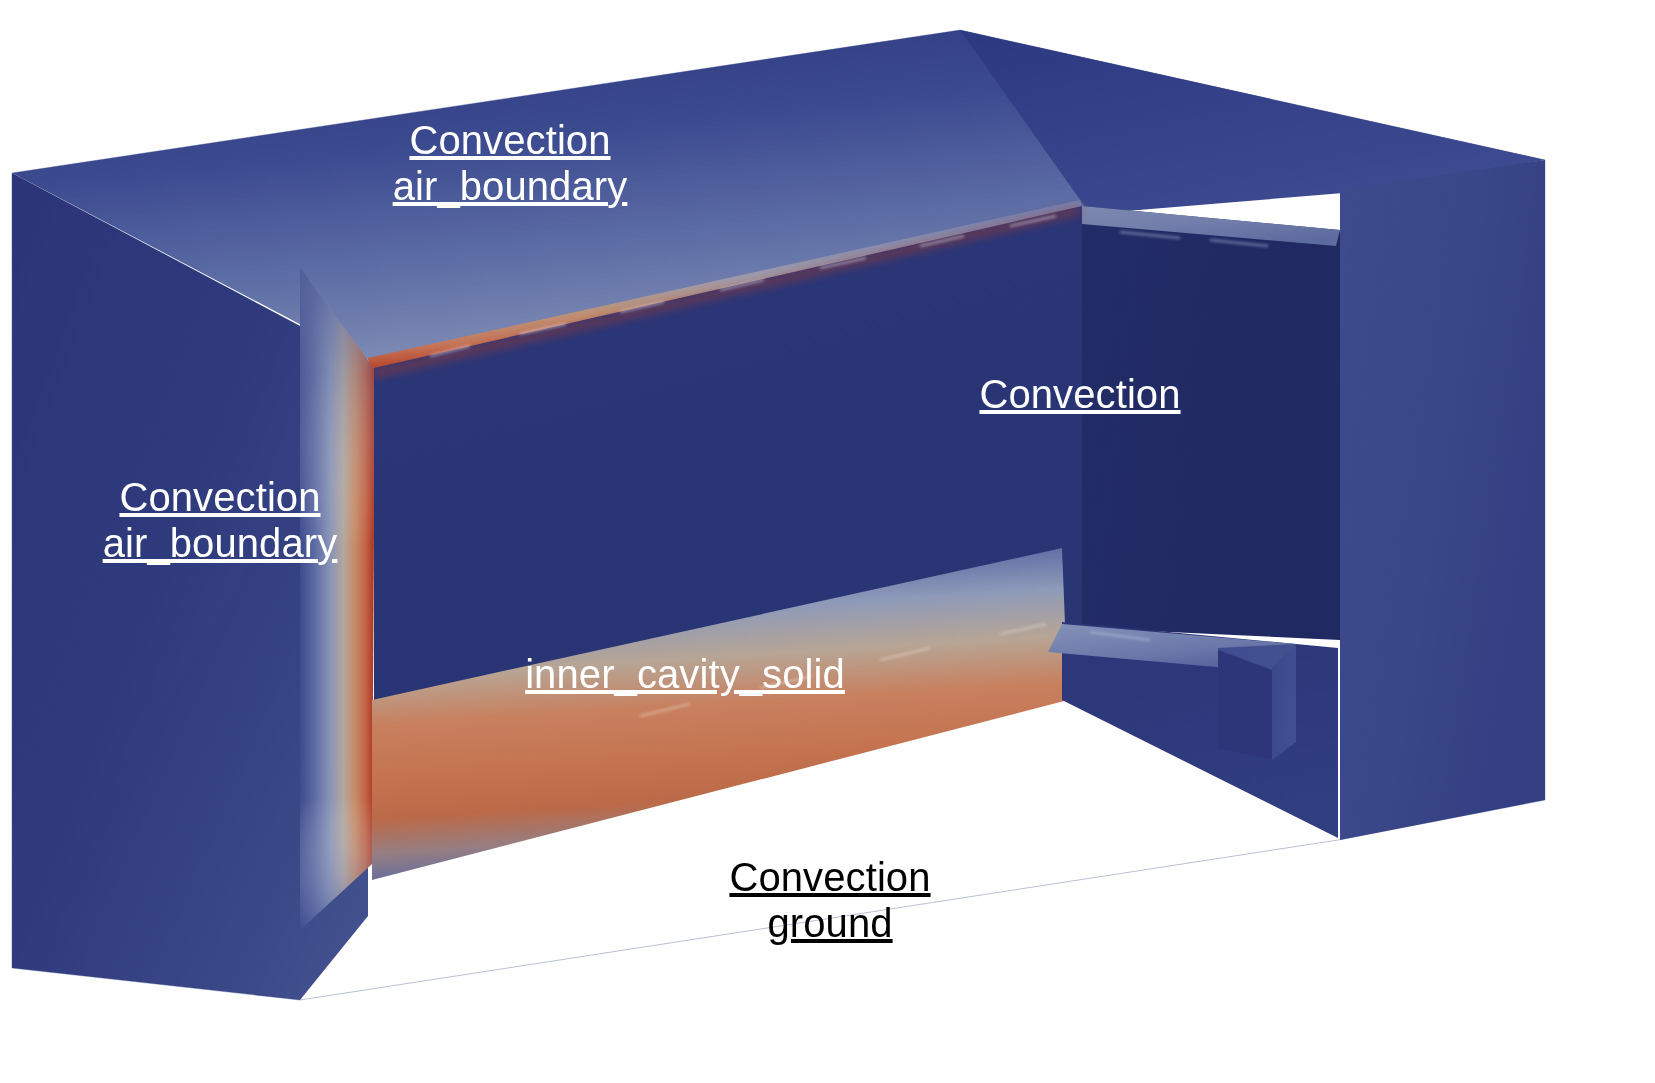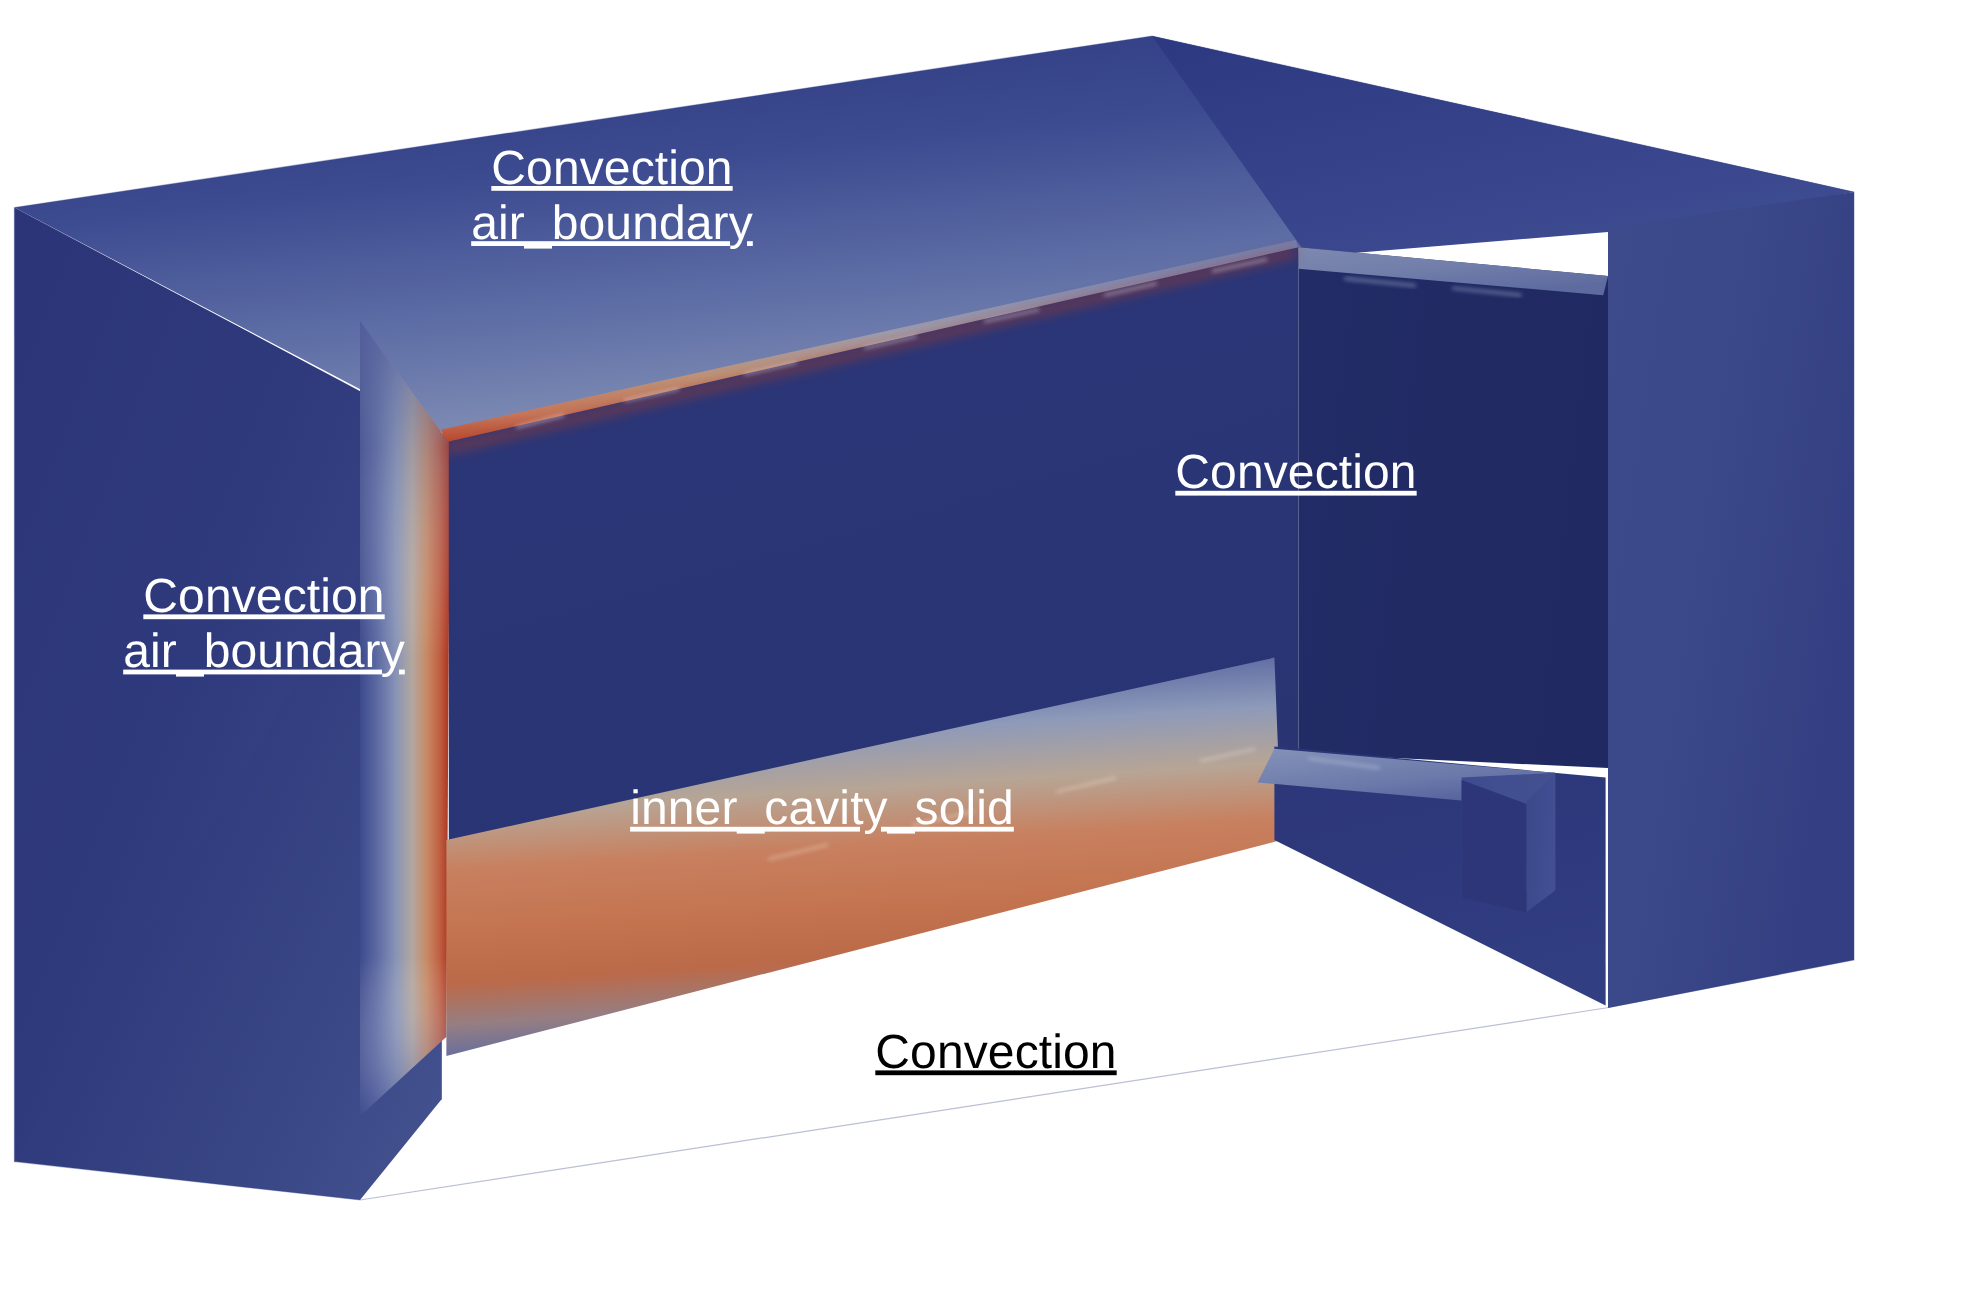--- a/index.html
+++ b/index.html
@@ -300,15 +300,16 @@
   <div class="lbl lbl-light" id="lbl-water">
     <span class="l1">Convection</span>
   </div>
 
   <div class="lbl lbl-light" id="lbl-neumann">
     <span class="l2">inner_cavity_solid</span>
   </div>
 
   <div class="lbl lbl-dark" id="lbl-dirichlet">
     <span class="l1">Convection</span>
+    <span class="l2">ground</span>
   </div>
 
 </div>
 
 </body></html>

